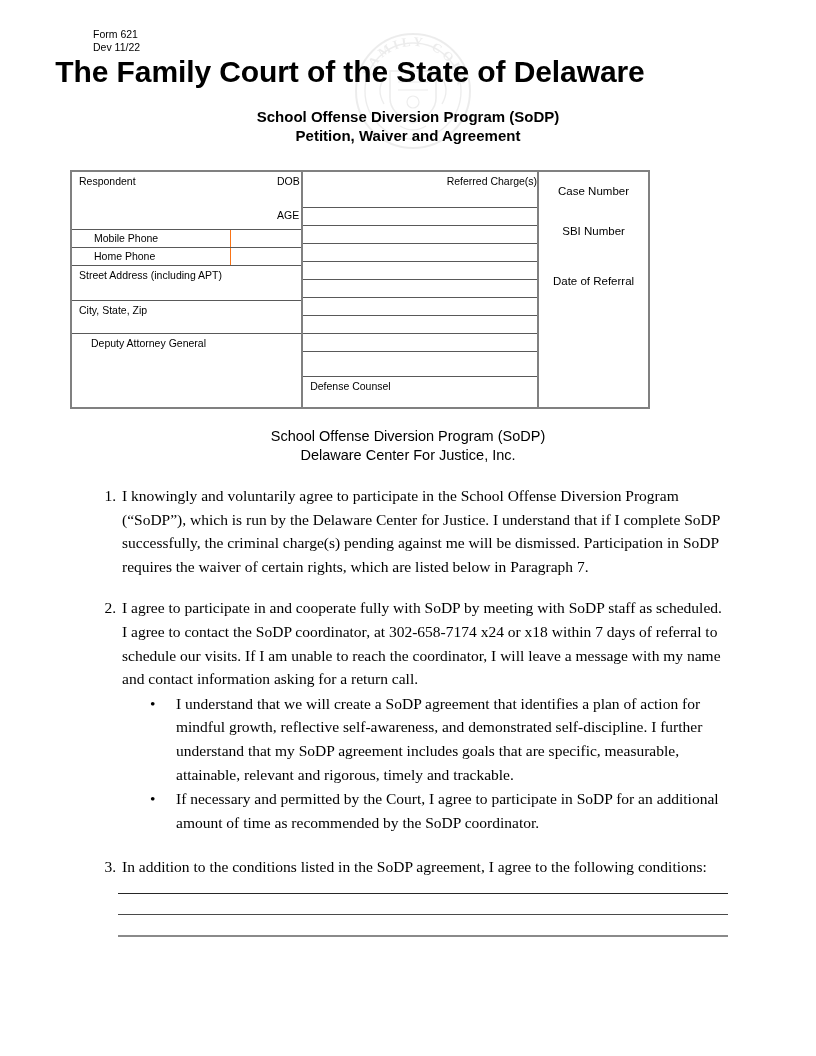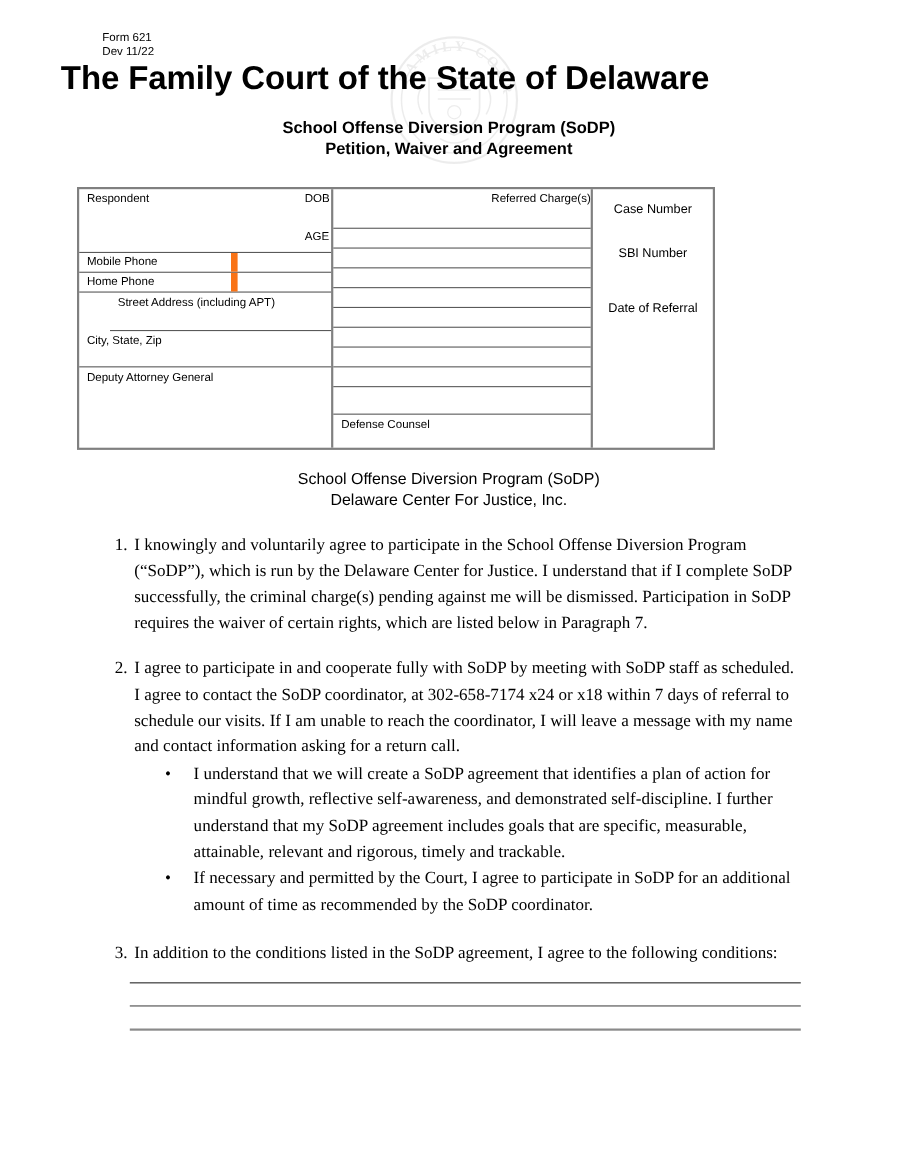--- a/index.html
+++ b/index.html
@@ -103,21 +103,21 @@
   }
 
   .cell {
     box-sizing: border-box;
     border-bottom: 1px solid #595959;
     font-family: "Liberation Sans", sans-serif;
     font-size: 10.5px;
     padding: 3px 0 0 7px;
     position: relative;
   }
-  .cell.last { border-bottom: none; }
+  .cell.last { border-bottom: none; margin-left: 12px; }
 
   .cell-respondent { height: 58px; }
   .cell-respondent .dob {
     position: absolute;
     left: 205px;
     top: 3px;
   }
   .cell-respondent .age {
     position: absolute;
     left: 205px;
@@ -125,25 +125,26 @@
   }
   .cell-parent { height: 27px; }
   .cell-phone {
     height: 18px;
     display: flex;
     padding: 0;
   }
   .cell-phone .phone-label {
     width: 144px;
     box-sizing: border-box;
-    border-right: 6px solid #f97316;
+    border-right: 1px solid #f97316;
     padding: 2px 0 0 7px;
+    margin-left: 15px;
   }
   .cell-phone .phone-value { flex: 1; }
-  .cell-street { height: 35px; margin-left: 28px; }
+  .cell-street { height: 35px; }
   .cell-city { height: 33px; }
   .cell-dag { height: 30px; }
 
   .mid-row {
     box-sizing: border-box;
     border-bottom: 1px solid #595959;
     font-family: "Liberation Sans", sans-serif;
     font-size: 10.5px;
     padding: 3px 0 0 7px;
   }

